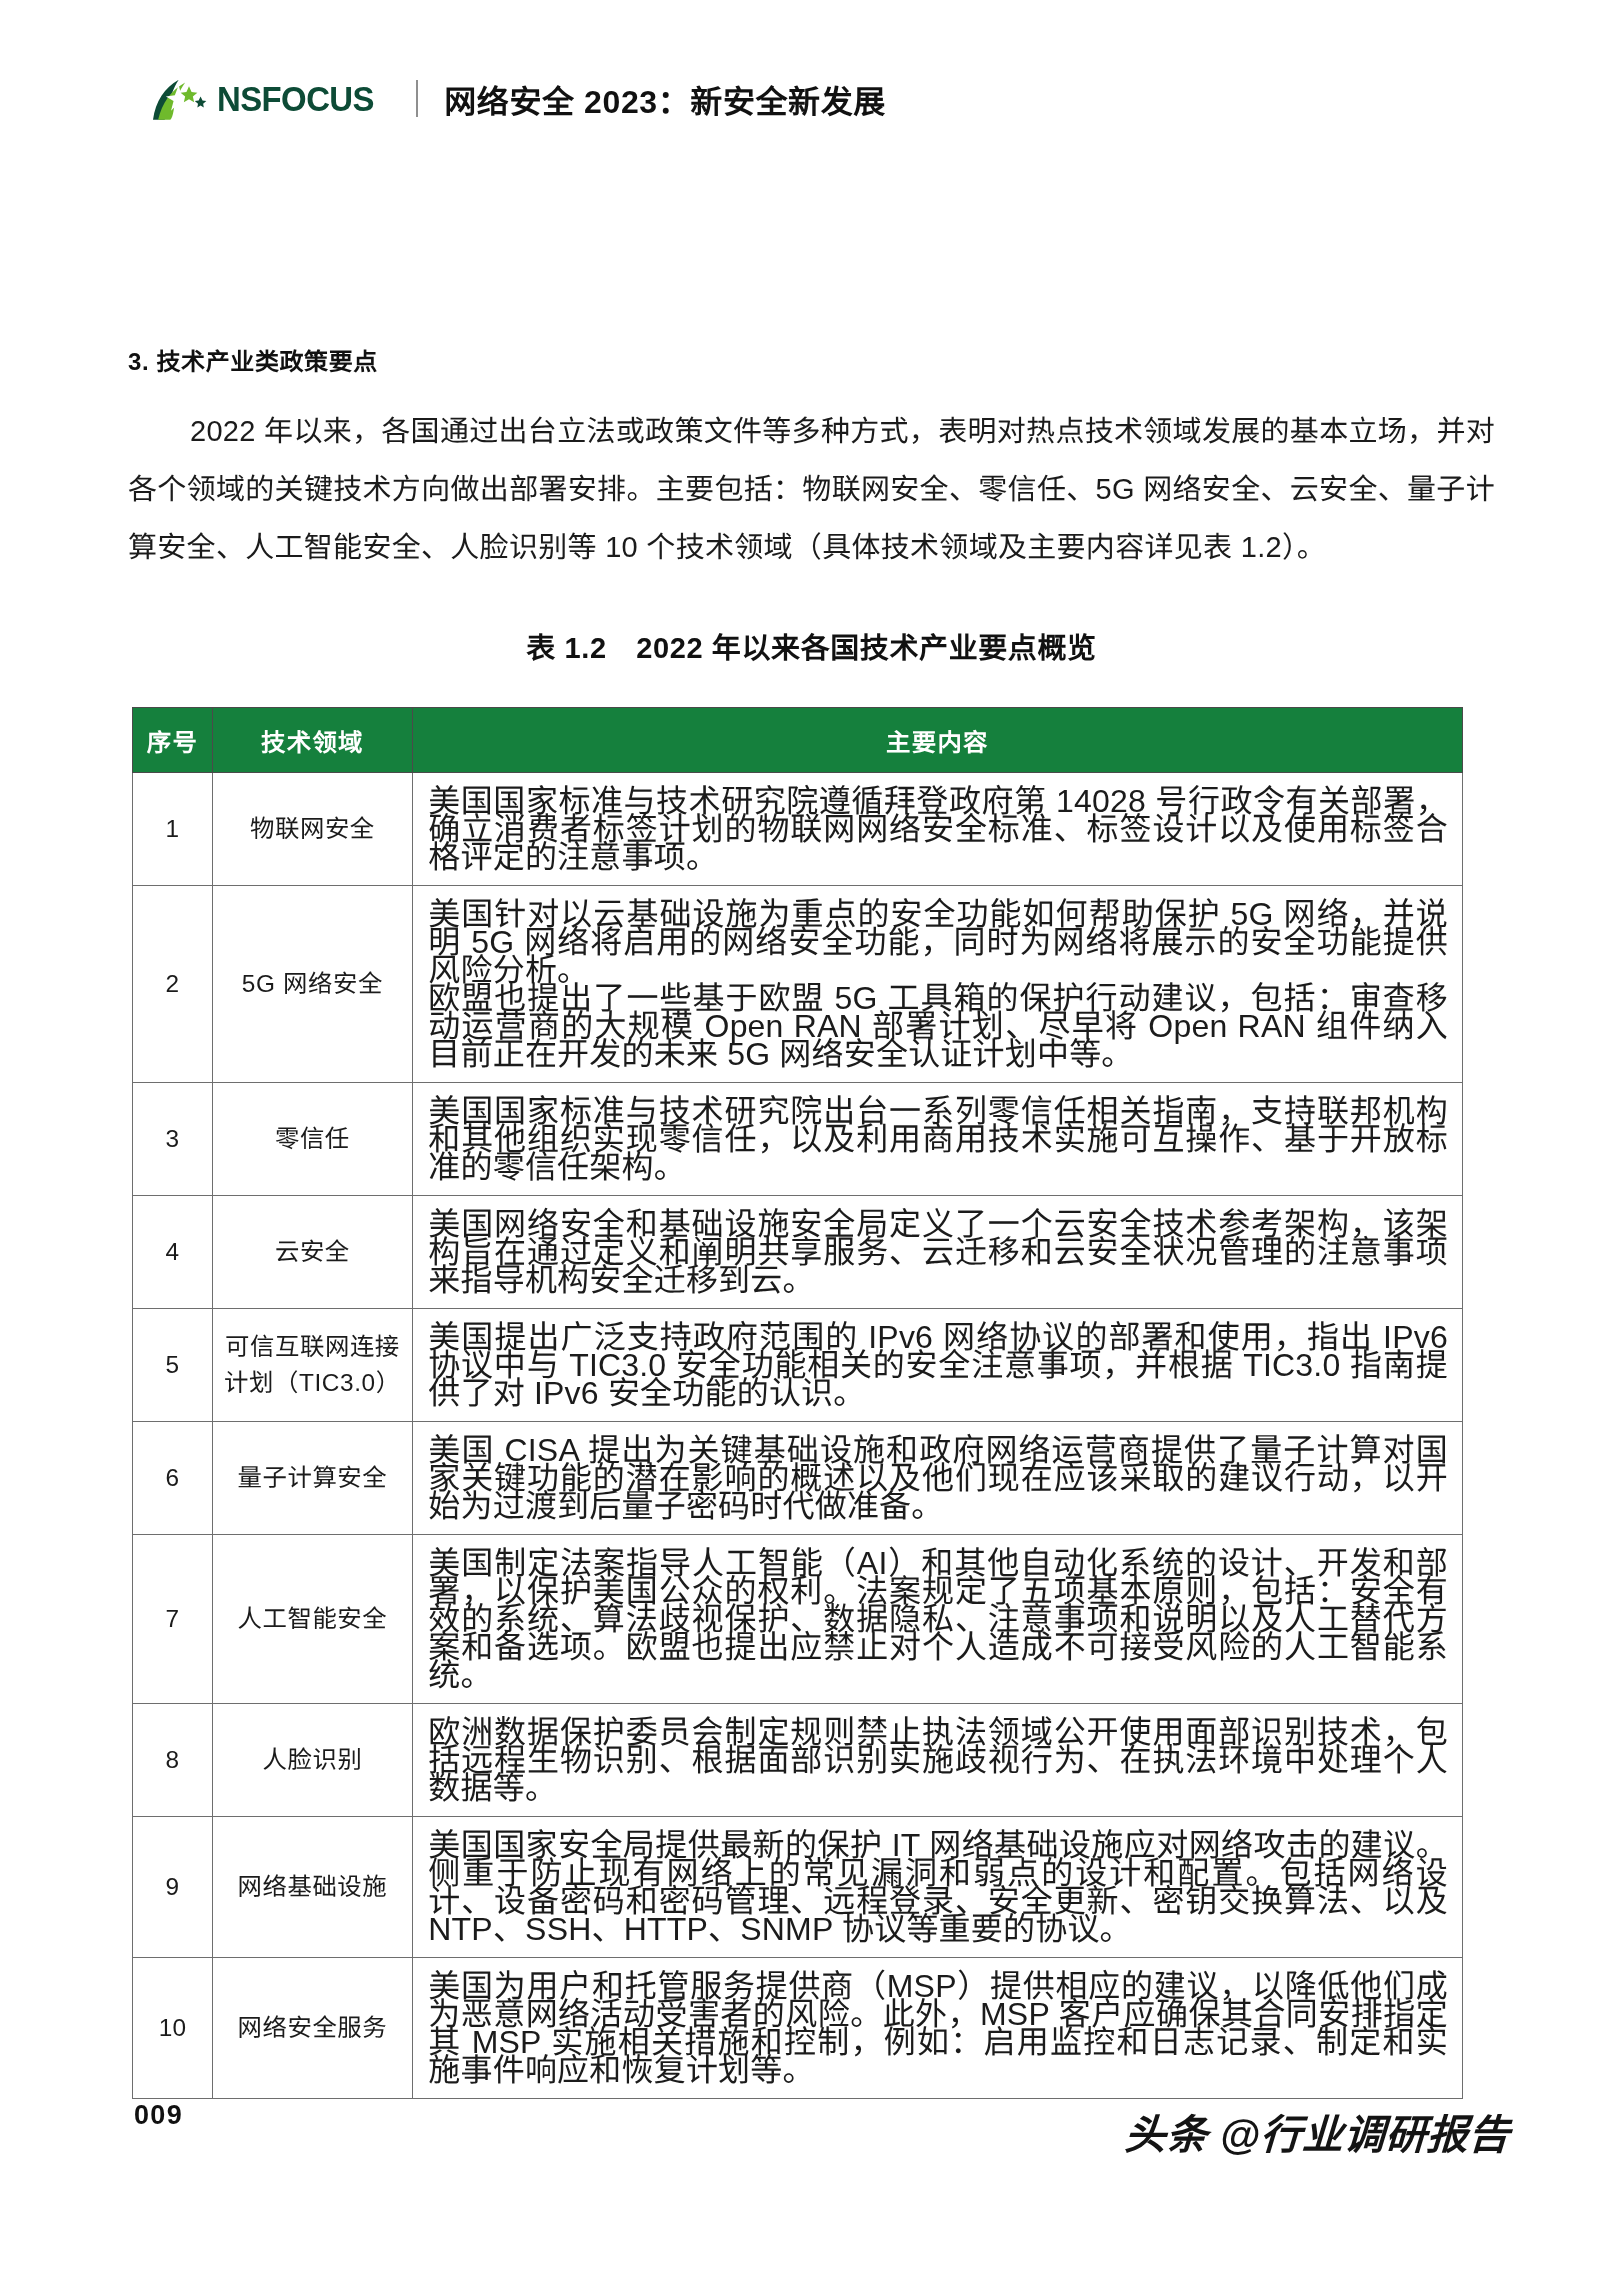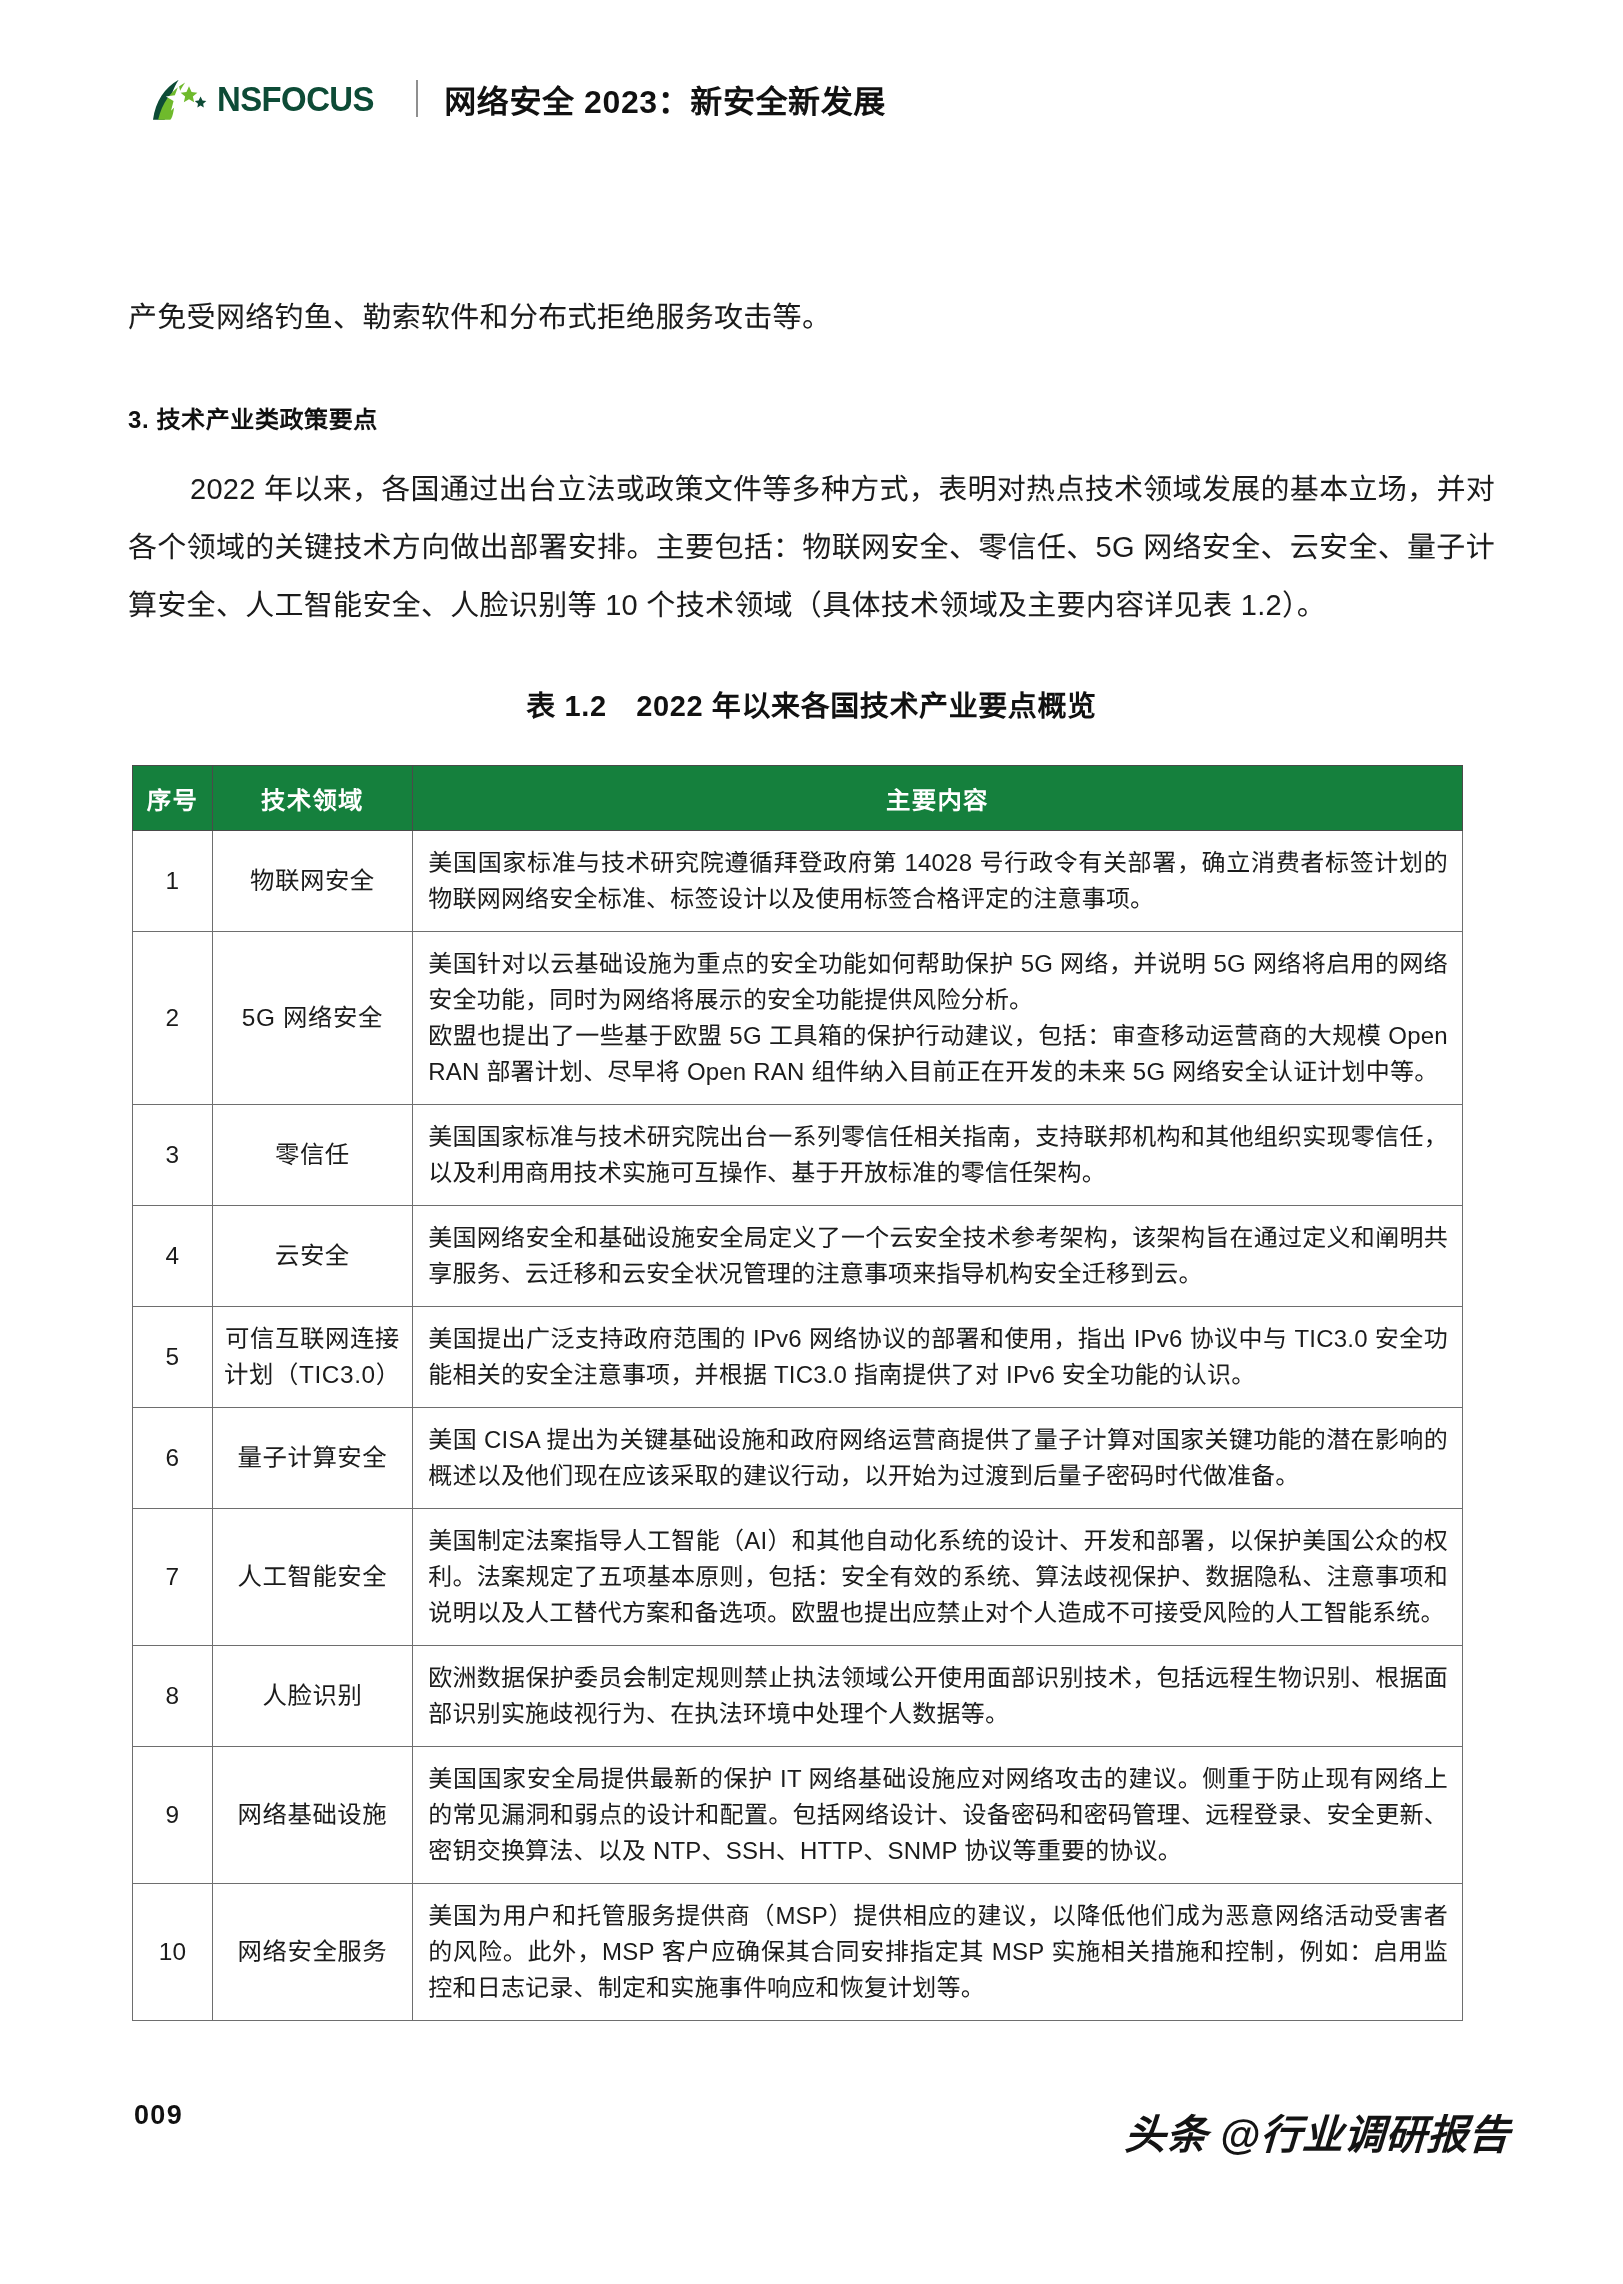--- a/index.html
+++ b/index.html
@@ -156,22 +156,22 @@
     font-family: "Liberation Sans", "DejaVu Sans", sans-serif;
   }
   td.cell-field {
     text-align: center;
     font-size: 24.4px;
     letter-spacing: 0.6px;
     line-height: 36px;
     padding: 6.4px 5.1px;
   }
   td.cell-main {
-    font-size: 24px;
-    line-height: 36px;
+    font-size: 32px;
+    line-height: 28px;
     padding: 14px 14px 14px 15.4px;
     text-align: justify;
     text-justify: inter-character;
     letter-spacing: 0.2px;
   }
   td.cell-main .ln { display: block; }
 
   
   .page-number {
     position: absolute;
@@ -211,21 +211,20 @@
         <path d="M80 32 l3 6 6 1 -5 4 1 6 -5 -3 -5 3 1 -6 -5 -4 6 -1 z" fill="#0d4b36"></path>
       </svg>
       <span class="logo-word">NSFOCUS</span>
     </div>
     <div class="header-divider"></div>
     <div class="header-title">网络安全 2023：新安全新发展</div>
   </div>
 
   <div class="content">
 
-    <p class="body-par">产免受网络钓鱼、勒索软件和分布式拒绝服务攻击等。</p>
 
     <div class="gap-sm"></div>
 
 
     <div class="gap-md"></div>
 
     <h3 class="section-heading">3. 技术产业类政策要点</h3>
 
     <div class="gap-sm"></div>
 

